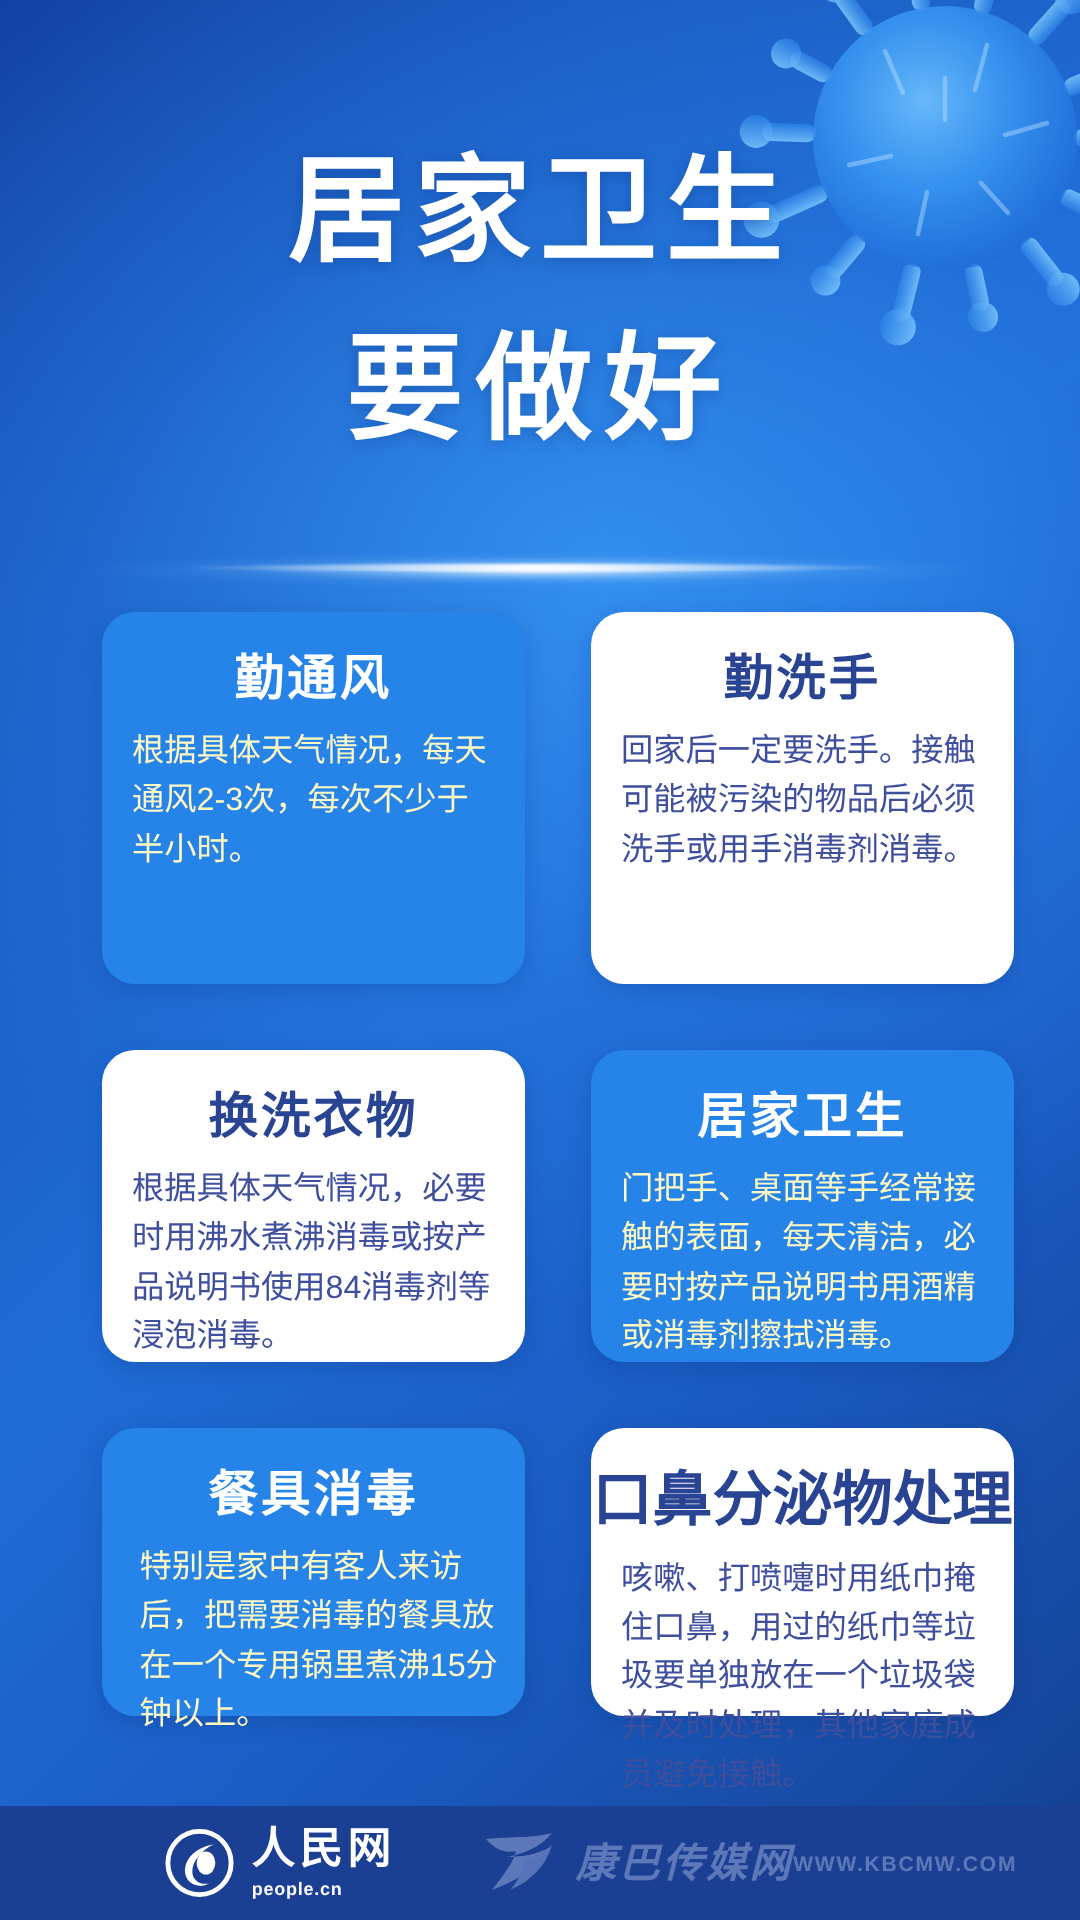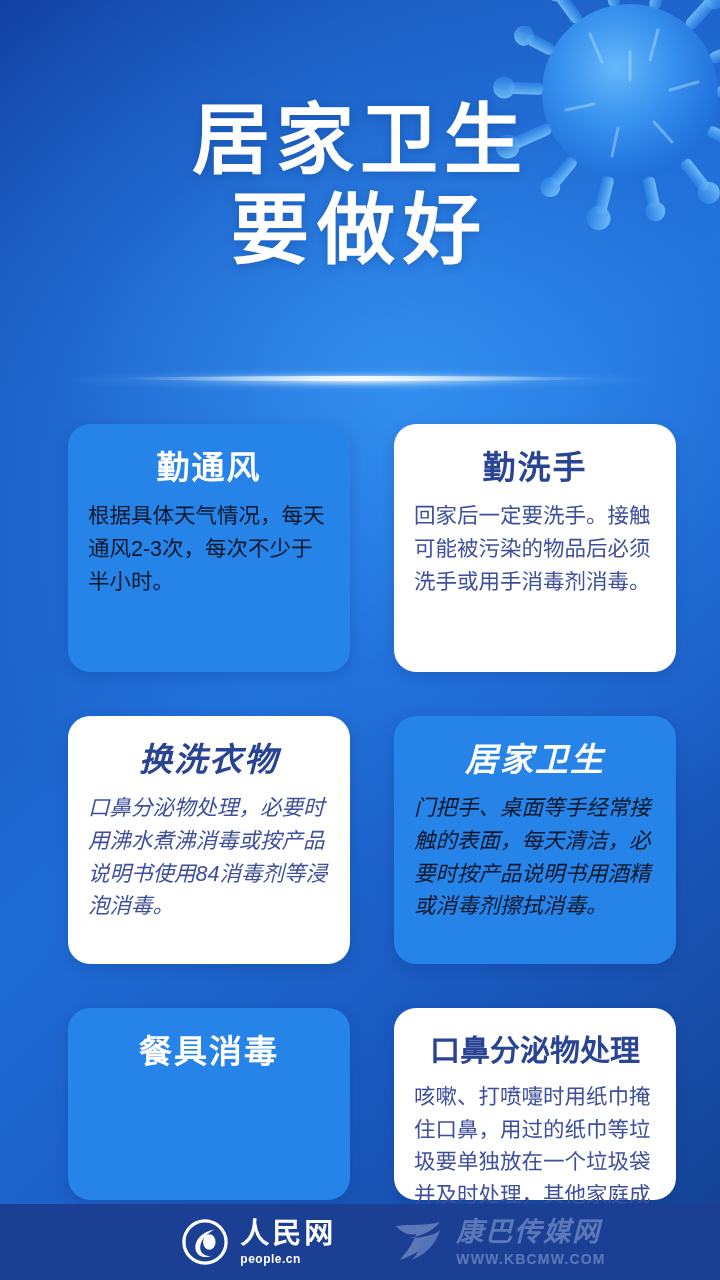--- a/index.html
+++ b/index.html
@@ -47,21 +47,21 @@
   }
   .title-line {
     color: #ffffff;
     font-family: "Liberation Serif", "DejaVu Serif", serif;
     font-weight: bold;
     font-size: 78px;
     line-height: 1.16;
     letter-spacing: 6px;
     text-shadow: 0 2px 10px rgba(8,40,110,0.28);
   }
-  .title-line.second { letter-spacing: 8px; }
+  .title-line.second { letter-spacing: 8px; margin-top: 29px; }
 
   
   .divider {
     position: absolute;
     top: 360px;
     left: 50%;
     transform: translateX(-50%);
     width: 620px;
     height: 40px;
     z-index: 3;
@@ -80,41 +80,41 @@
     left: 70px; top: 16px;
     width: 480px; height: 5px;
     border-radius: 50%;
     background: linear-gradient(90deg, rgba(255,255,255,0) 0%, rgba(255,255,255,0.92) 50%, rgba(255,255,255,0) 100%);
     filter: blur(0.6px);
   }
 
   
   .cards {
     position: absolute;
-    top: 424px;
+    top: 408px;
     left: 68px;
     width: 584px;
     display: grid;
     grid-template-columns: 282px 282px;
     column-gap: 20px;
     row-gap: 12px;
     z-index: 5;
     gap: 44px;
   }
   .card {
     border-radius: 22px;
     box-sizing: border-box;
     padding: 20px 20px 18px 20px;
     display: flex;
     flex-direction: column;
     align-items: center;
     box-shadow: 0 4px 14px rgba(9,42,110,0.20);
   }
   .card.r1 { height: 248px; }
-  .card.r2 { height: 248px; font-style: italic; }
+  .card.r2 { height: 208px; }
   .card.r3 { height: 192px; }
 
   .card.blue {
     background: #2684e9;
   }
   .card.white {
     background: #ffffff;
   }
 
   .card-title {
@@ -122,30 +122,30 @@
     font-size: 33px;
     line-height: 1.1;
     letter-spacing: 2px;
     margin: 6px 0 14px 0;
     text-align: center;
     white-space: nowrap;
   }
   .card.blue .card-title { color: #ffffff; }
   .card.white .card-title { color: #2a4494; }
 
-  .card-title.tight { font-size: 30px; letter-spacing: 0px; }
+  .card-title.tight { font-size: 40px; letter-spacing: 0px; }
 
   .card-body {
     font-size: 21.5px;
     line-height: 1.52;
     text-align: left;
     text-justify: inter-ideograph;
     width: 100%;
   }
-  .card.blue .card-body { color: #0f172a; }
+  .card.blue .card-body { color: #fef9c3; }
   .card.white .card-body { color: #3f4f9e; }
 
   .card.blue.indent .card-body { padding-left: 10px; }
 
   
   .footer {
     position: absolute;
     left: 0;
     bottom: 0;
     width: 720px;
@@ -191,21 +191,21 @@
   }
 
   .watermark {
     display: flex;
     align-items: center;
     gap: 10px;
     opacity: 0.34;
   }
   .wm-mark { width: 54px; height: 44px; }
   .wm-mark svg { display: block; width: 100%; height: 100%; }
-  .wm-text { display: flex; flex-direction: column; align-items: flex-start; line-height: 1; }
+  .wm-text { display: flex; flex-direction: row; align-items: flex-start; line-height: 1; }
   .wm-cn {
     color: #dbe6ff;
     font-family: "Liberation Serif", "DejaVu Serif", serif;
     font-weight: bold;
     font-style: italic;
     font-size: 27px;
     letter-spacing: 2px;
   }
   .wm-en {
     color: #dbe6ff;
@@ -328,30 +328,31 @@
       <div class="card-body">根据具体天气情况，每天通风2-3次，每次不少于半小时。</div>
     </div>
 
     <div class="card white r1">
       <div class="card-title">勤洗手</div>
       <div class="card-body">回家后一定要洗手。接触可能被污染的物品后必须洗手或用手消毒剂消毒。</div>
     </div>
 
     <div class="card white r2">
       <div class="card-title">换洗衣物</div>
-      <div class="card-body">口鼻分泌物处理，必要时用沸水煮沸消毒或按产品说明书使用84消毒剂等浸泡消毒。</div>
+      <div class="card-body">根据具体天气情况，必要时用沸水煮沸消毒或按产品说明书使用84消毒剂等浸泡消毒。</div>
     </div>
 
     <div class="card blue r2">
       <div class="card-title">居家卫生</div>
       <div class="card-body">门把手、桌面等手经常接触的表面，每天清洁，必要时按产品说明书用酒精或消毒剂擦拭消毒。</div>
     </div>
 
     <div class="card blue r3 indent">
       <div class="card-title">餐具消毒</div>
+      <div class="card-body">特别是家中有客人来访后，把需要消毒的餐具放在一个专用锅里煮沸15分钟以上。</div>
     </div>
 
     <div class="card white r3">
       <div class="card-title tight">口鼻分泌物处理</div>
       <div class="card-body">咳嗽、打喷嚏时用纸巾掩住口鼻，用过的纸巾等垃圾要单独放在一个垃圾袋并及时处理，其他家庭成员避免接触。</div>
     </div>
 
   </div>
 
   <div class="footer">

